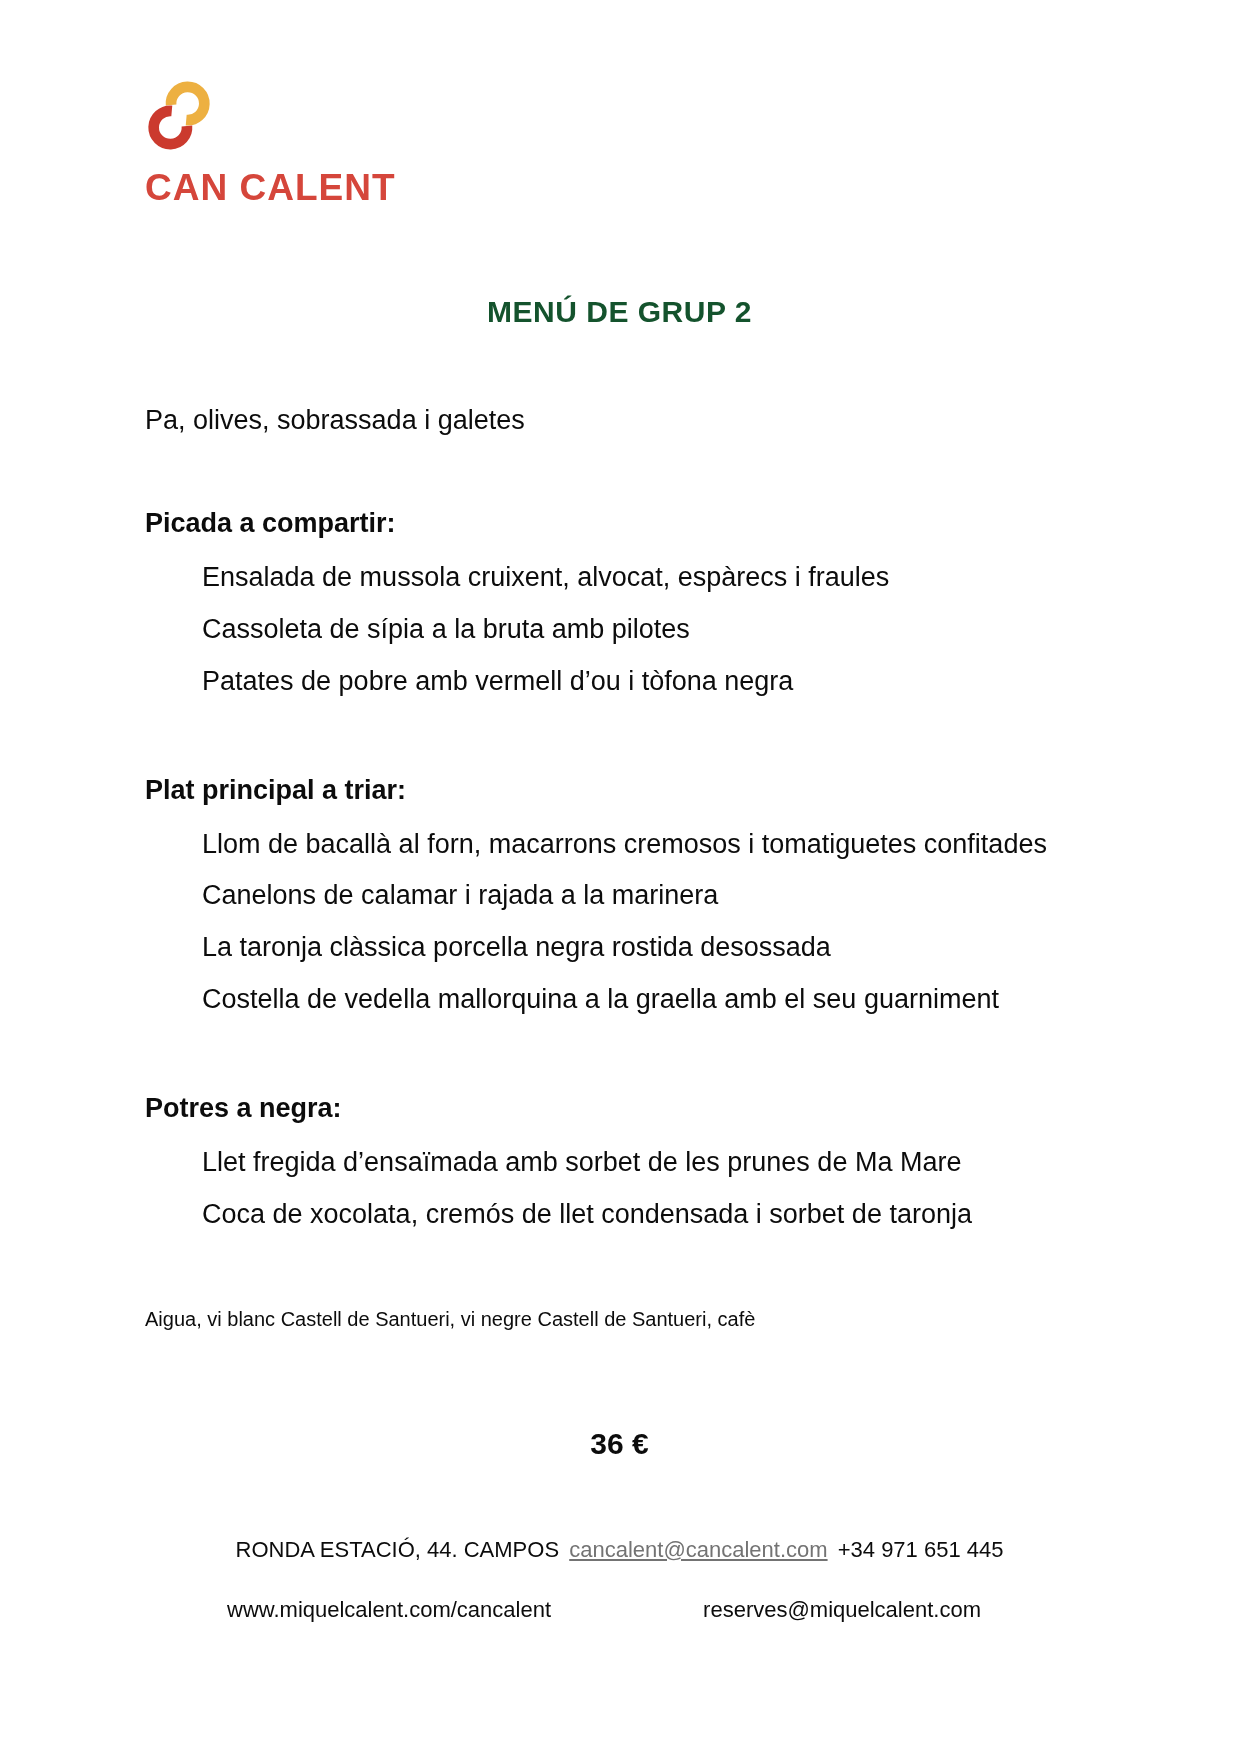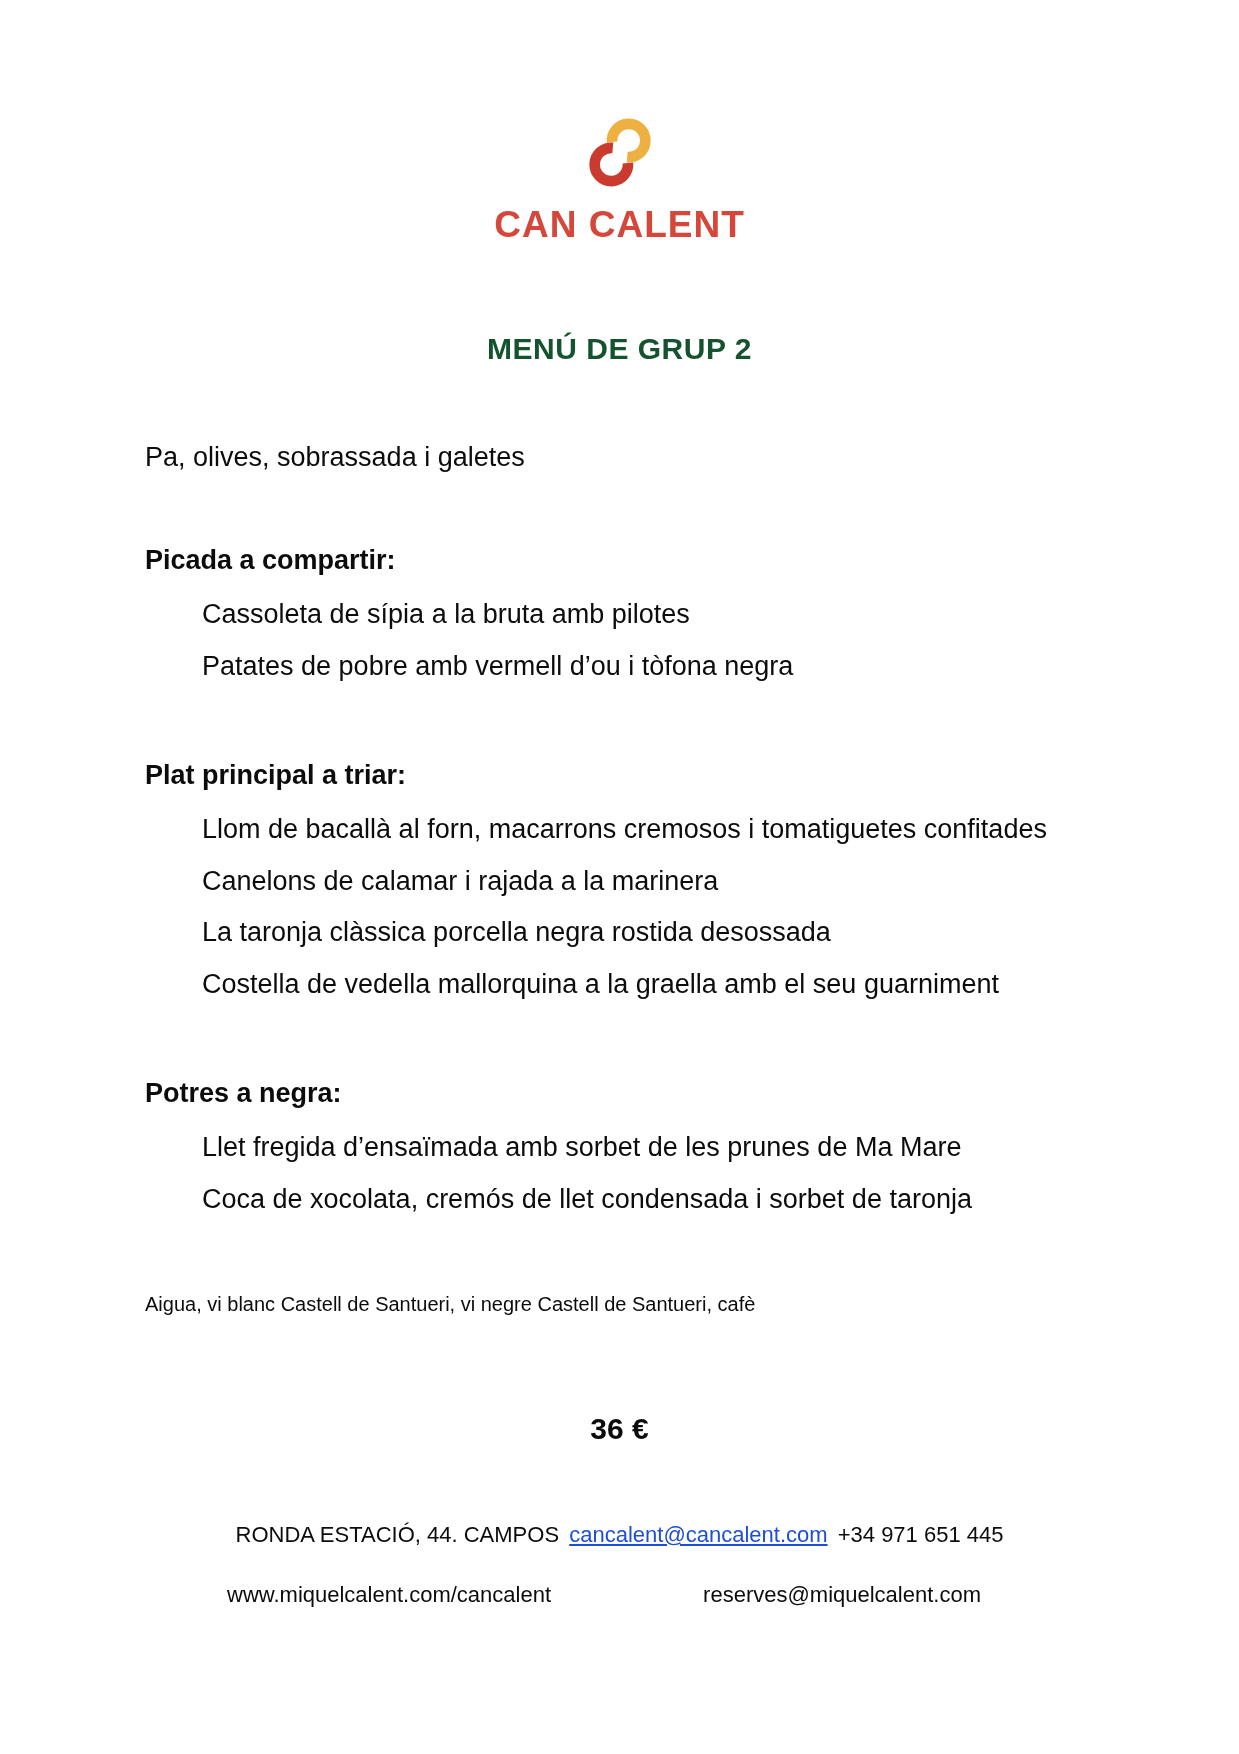--- a/index.html
+++ b/index.html
@@ -10,21 +10,21 @@
     height: 1754px;
     margin: 0 auto;
     background: #ffffff;
     font-family: "Liberation Sans", sans-serif;
     color: #0c0c0c;
     overflow: hidden;
   }
   .content { padding: 0 145px; }
 
   
-  .logo-block { text-align: center; padding-top: 115px; }
+  .logo-block { padding-top: 78px; }
   .logo-icon-wrap { display: inline-block; line-height: 0; }
   .wordmark {
     margin-top: 10px;
     font-size: 37px;
     font-weight: 700;
     letter-spacing: 1px;
     color: #d5463b;
   }
 
   
@@ -68,21 +68,21 @@
 
   
   .footer { margin-top: 76px; }
   .footer-line1 {
     text-align: center;
     font-size: 22px;
     white-space: nowrap;
   }
   .footer-line1 .sep { display: inline-block; width: 4px; }
   .email-link {
-    color: #1d4ed8;
+    color: #737373;
     text-decoration: underline;
     cursor: pointer;
   }
   .footer-line2 {
     margin-top: 34px;
     margin-left: 82px;
     width: 754px;
     display: flex;
     justify-content: space-between;
     font-size: 22px;
@@ -103,20 +103,21 @@
       </span>
       <div class="wordmark">CAN CALENT</div>
     </div>
 
     <h1 class="menu-title">MENÚ DE GRUP 2</h1>
 
     <p class="intro">Pa, olives, sobrassada i galetes</p>
 
     <section class="section">
       <h2 class="section-heading">Picada a compartir:</h2>
+      <p class="item">Ensalada de mussola cruixent, alvocat, espàrecs i fraules</p>
       <p class="item">Cassoleta de sípia a la bruta amb pilotes</p>
       <p class="item">Patates de pobre amb vermell d’ou i tòfona negra</p>
     </section>
 
     <section class="section">
       <h2 class="section-heading">Plat principal a triar:</h2>
       <p class="item">Llom de bacallà al forn, macarrons cremosos i tomatiguetes confitades</p>
       <p class="item">Canelons de calamar i rajada a la marinera</p>
       <p class="item">La taronja clàssica porcella negra rostida desossada</p>
       <p class="item">Costella de vedella mallorquina a la graella amb el seu guarniment</p>

